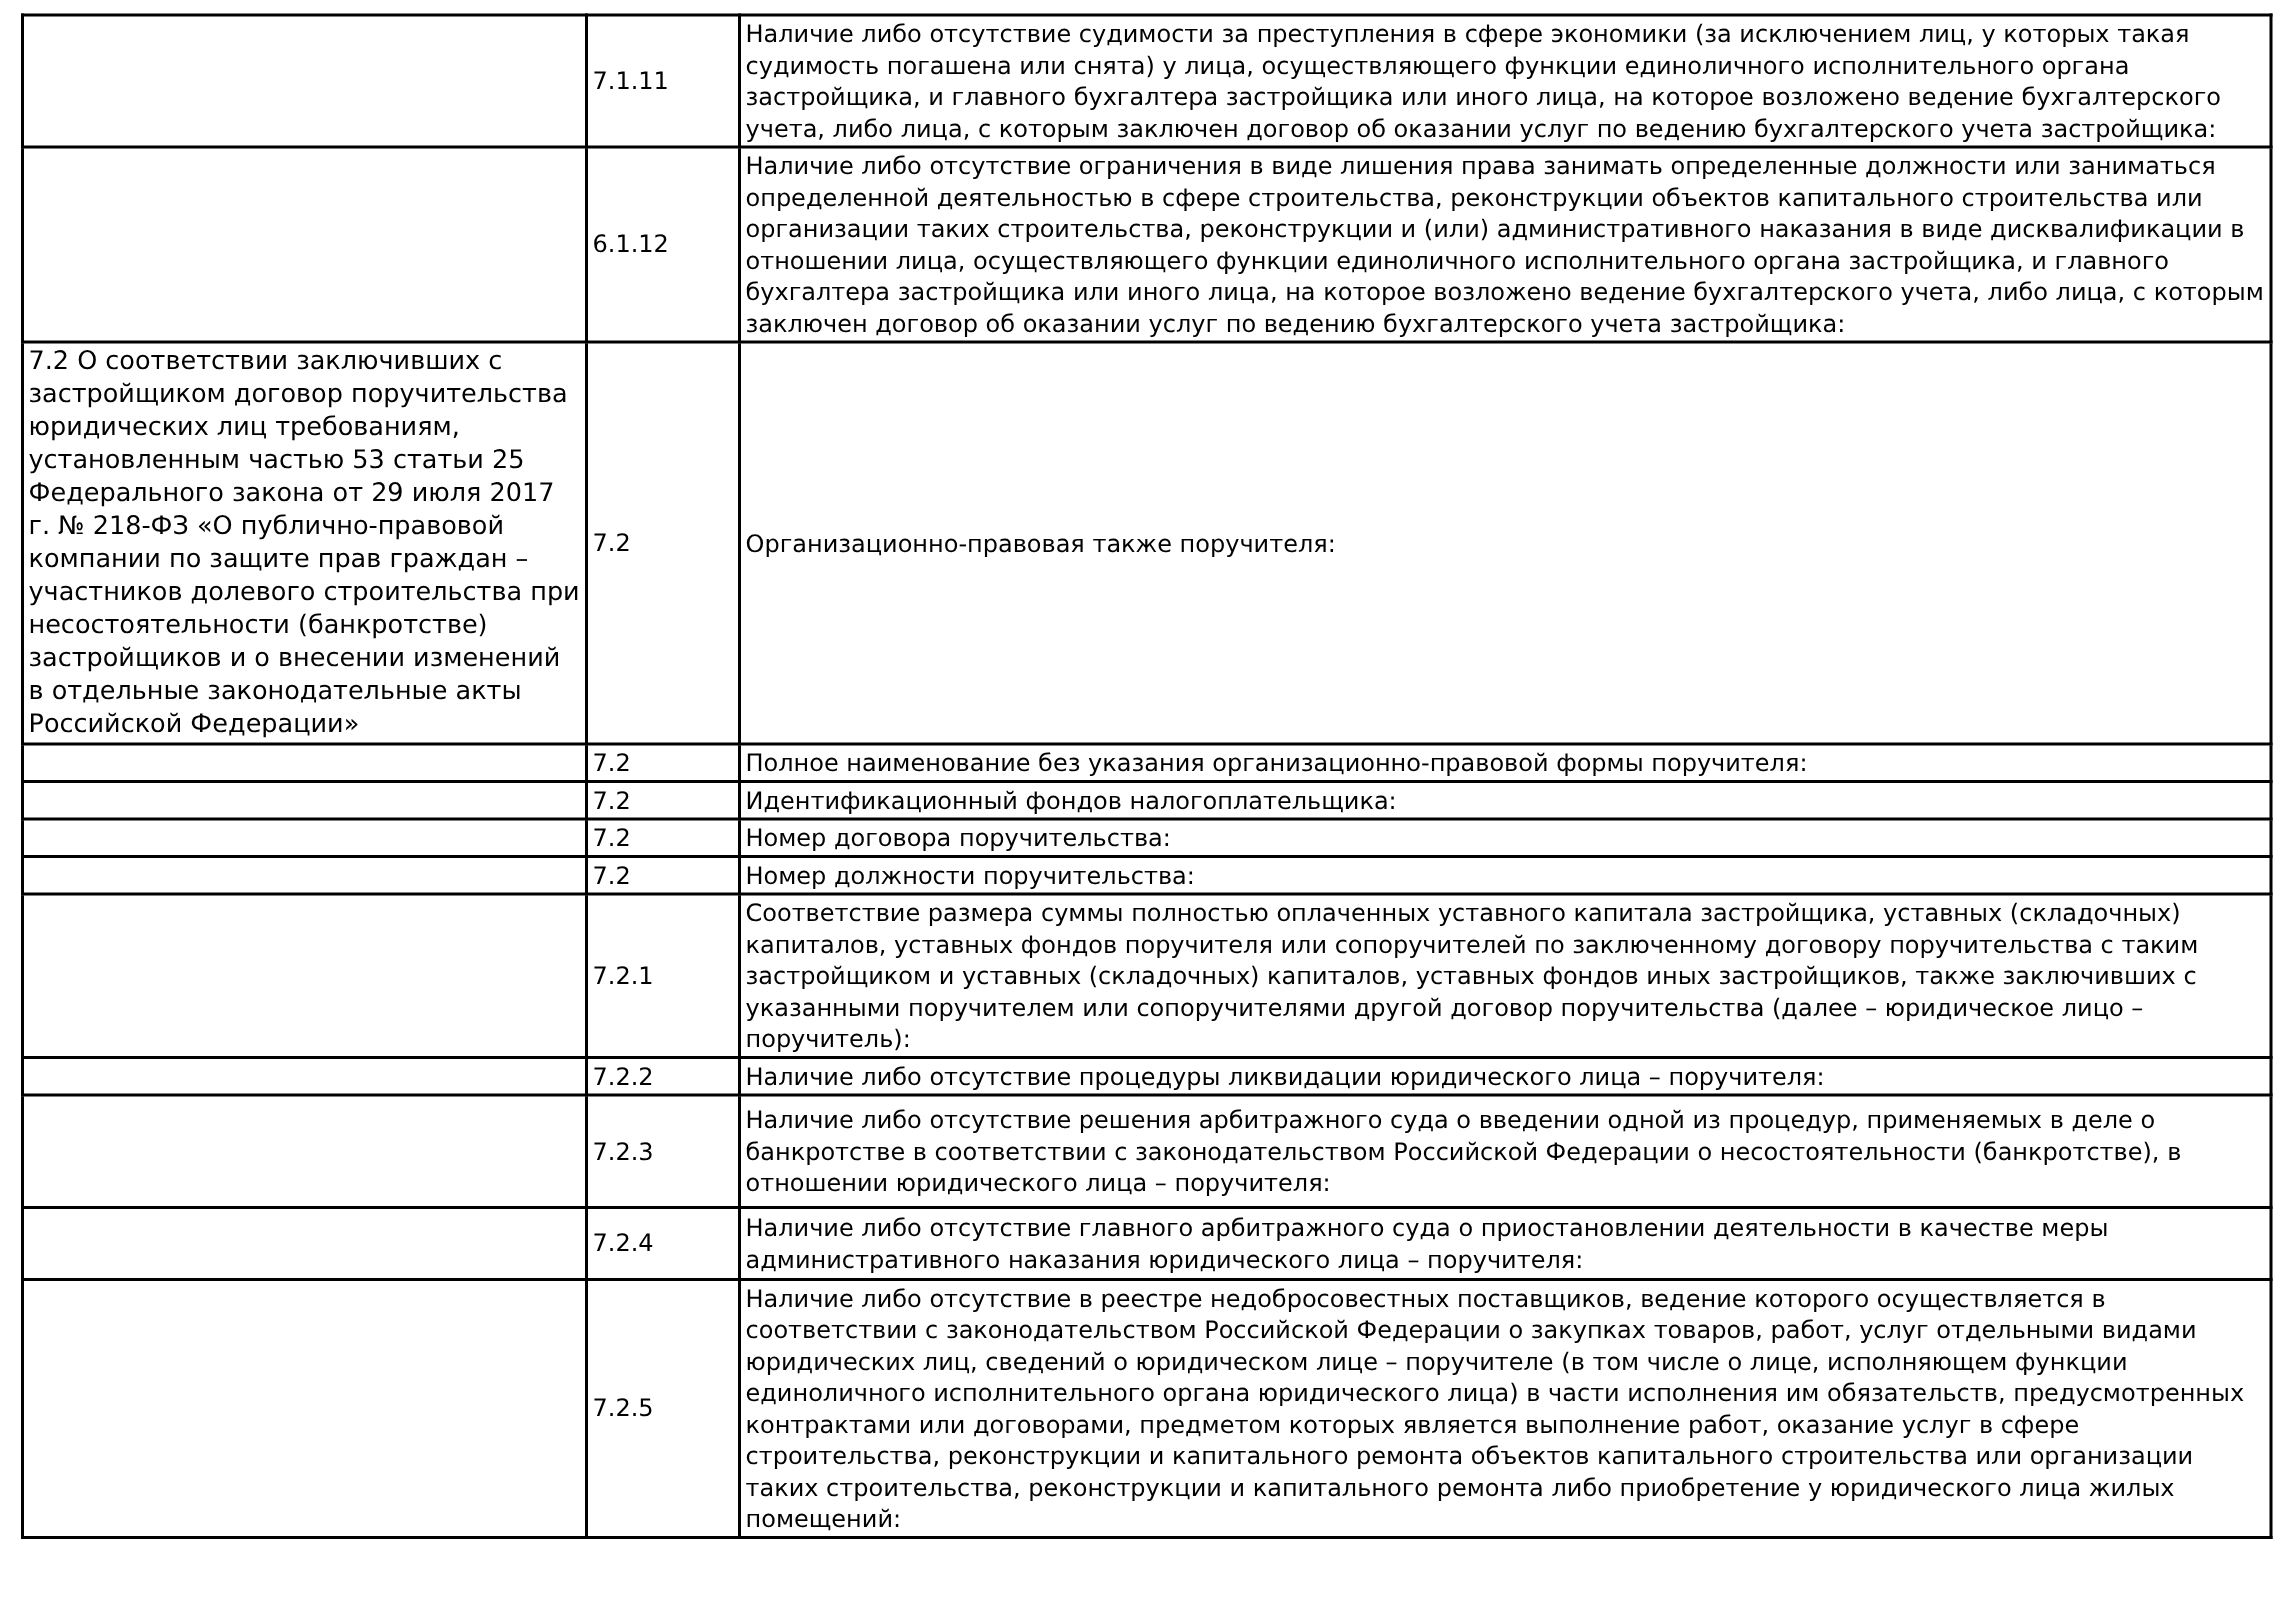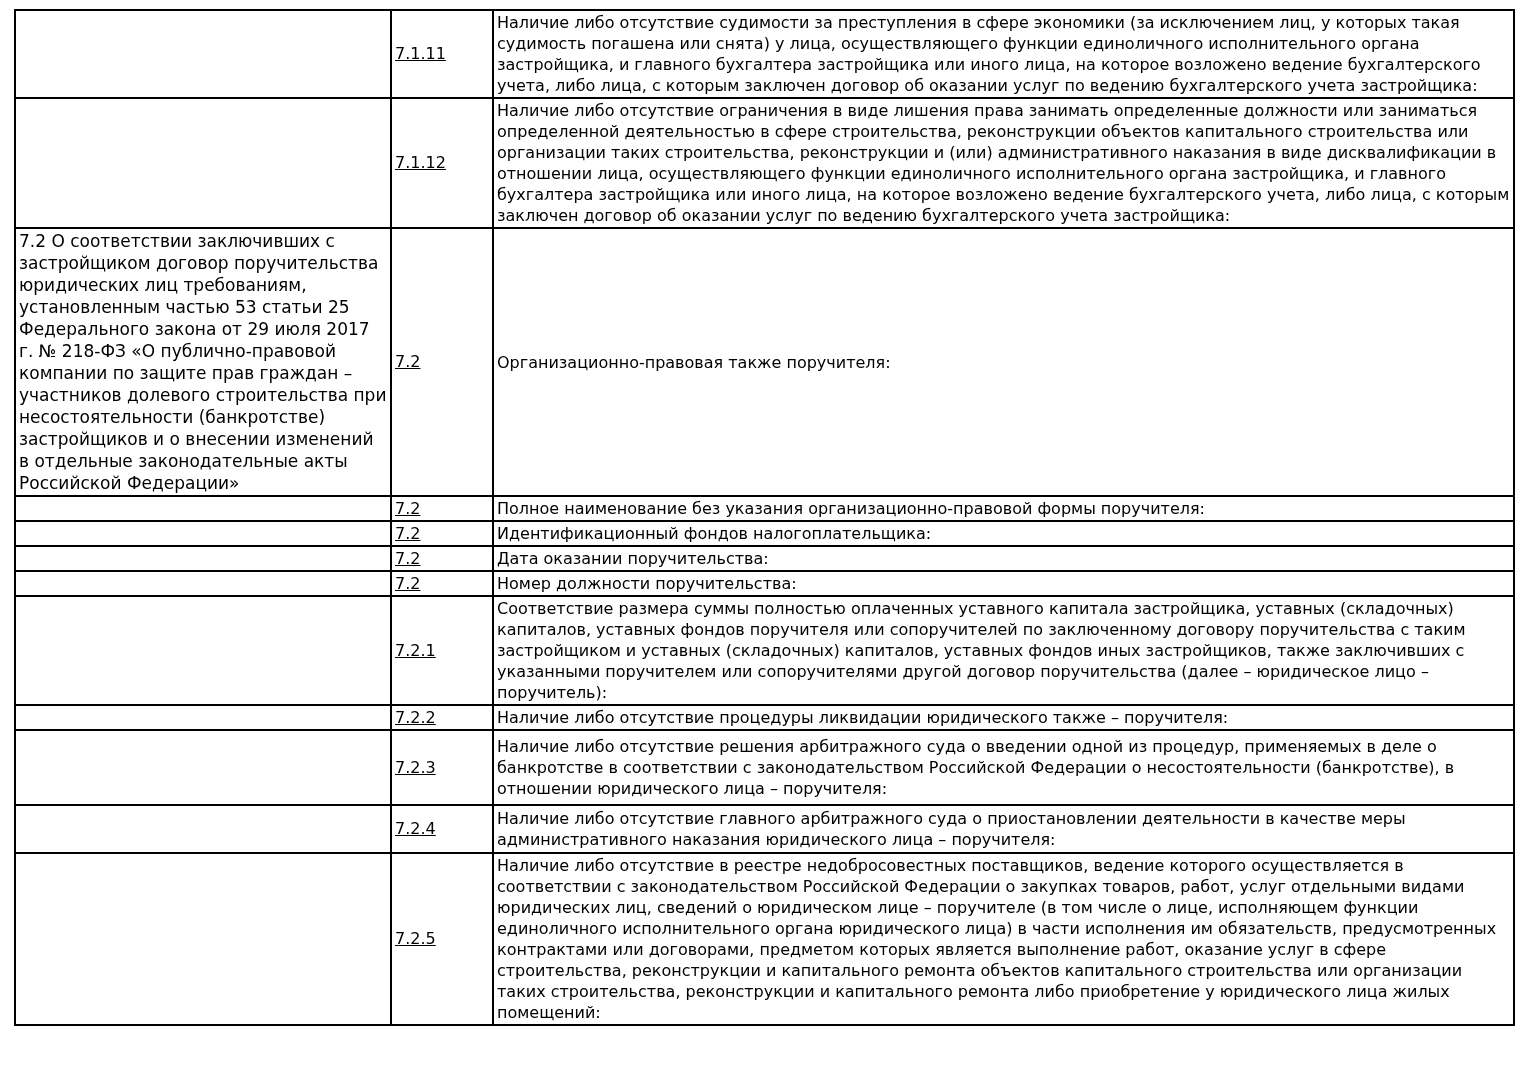--- a/index.html
+++ b/index.html
@@ -38,21 +38,20 @@
 
   td.section {
     font-size: 17px;
     line-height: 22px;
     vertical-align: top;
     padding-top: 3px;
   }
   td.num {
     font-size: 16px;
     line-height: 20px;
-    text-decoration: underline;
   }
   td.req {
     font-size: 16px;
     line-height: 21px;
   }
   
   tr.r1  td { height: 83px; }
   tr.r2  td { height: 121px; }
   tr.r3  td { height: 244px; }
   tr.r4  td, tr.r5 td, tr.r6 td, tr.r7 td, tr.r9 td { height: 21px; }
@@ -72,57 +71,57 @@
       <col class="c-req">
     </colgroup>
     <tbody>
       <tr class="r1">
         <td class="section"></td>
         <td class="num">7.1.11</td>
         <td class="req">Наличие либо отсутствие судимости за преступления в сфере экономики (за исключением лиц, у которых такая судимость погашена или снята) у лица, осуществляющего функции единоличного исполнительного органа застройщика, и главного бухгалтера застройщика или иного лица, на которое возложено ведение бухгалтерского учета, либо лица, с которым заключен договор об оказании услуг по ведению бухгалтерского учета застройщика:</td>
       </tr>
       <tr class="r2">
         <td class="section"></td>
-        <td class="num">7.1.12</td>
+        <td class="num">6.1.12</td>
         <td class="req">Наличие либо отсутствие ограничения в виде лишения права занимать определенные должности или заниматься определенной деятельностью в сфере строительства, реконструкции объектов капитального строительства или организации таких строительства, реконструкции и (или) административного наказания в виде дисквалификации в отношении лица, осуществляющего функции единоличного исполнительного органа застройщика, и главного бухгалтера застройщика или иного лица, на которое возложено ведение бухгалтерского учета, либо лица, с которым заключен договор об оказании услуг по ведению бухгалтерского учета застройщика:</td>
       </tr>
       <tr class="r3">
         <td class="section">7.2 О соответствии заключивших с застройщиком договор поручительства юридических лиц требованиям, установленным частью 53 статьи 25 Федерального закона от 29 июля 2017 г. № 218-ФЗ «О публично-правовой компании по защите прав граждан – участников долевого строительства при несостоятельности (банкротстве) застройщиков и о внесении изменений в отдельные законодательные акты Российской Федерации»</td>
         <td class="num">7.2</td>
         <td class="req">Организационно-правовая также поручителя:</td>
       </tr>
       <tr class="r4">
         <td class="section"></td>
         <td class="num">7.2</td>
         <td class="req">Полное наименование без указания организационно-правовой формы поручителя:</td>
       </tr>
       <tr class="r5">
         <td class="section"></td>
         <td class="num">7.2</td>
         <td class="req">Идентификационный фондов налогоплательщика:</td>
       </tr>
       <tr class="r6">
         <td class="section"></td>
         <td class="num">7.2</td>
-        <td class="req">Дата оказании поручительства:</td>
+        <td class="req">Номер договора поручительства:</td>
       </tr>
       <tr class="r7">
         <td class="section"></td>
         <td class="num">7.2</td>
         <td class="req">Номер должности поручительства:</td>
       </tr>
       <tr class="r8">
         <td class="section"></td>
         <td class="num">7.2.1</td>
         <td class="req">Соответствие размера суммы полностью оплаченных уставного капитала застройщика, уставных (складочных) капиталов, уставных фондов поручителя или сопоручителей по заключенному договору поручительства с таким застройщиком и уставных (складочных) капиталов, уставных фондов иных застройщиков, также заключивших с указанными поручителем или сопоручителями другой договор поручительства (далее – юридическое лицо – поручитель):</td>
       </tr>
       <tr class="r9">
         <td class="section"></td>
         <td class="num">7.2.2</td>
-        <td class="req">Наличие либо отсутствие процедуры ликвидации юридического также – поручителя:</td>
+        <td class="req">Наличие либо отсутствие процедуры ликвидации юридического лица – поручителя:</td>
       </tr>
       <tr class="r10">
         <td class="section"></td>
         <td class="num">7.2.3</td>
         <td class="req">Наличие либо отсутствие решения арбитражного суда о введении одной из процедур, применяемых в деле о банкротстве в соответствии с законодательством Российской Федерации о несостоятельности (банкротстве), в отношении юридического лица – поручителя:</td>
       </tr>
       <tr class="r11">
         <td class="section"></td>
         <td class="num">7.2.4</td>
         <td class="req">Наличие либо отсутствие главного арбитражного суда о приостановлении деятельности в качестве меры административного наказания юридического лица – поручителя:</td>

